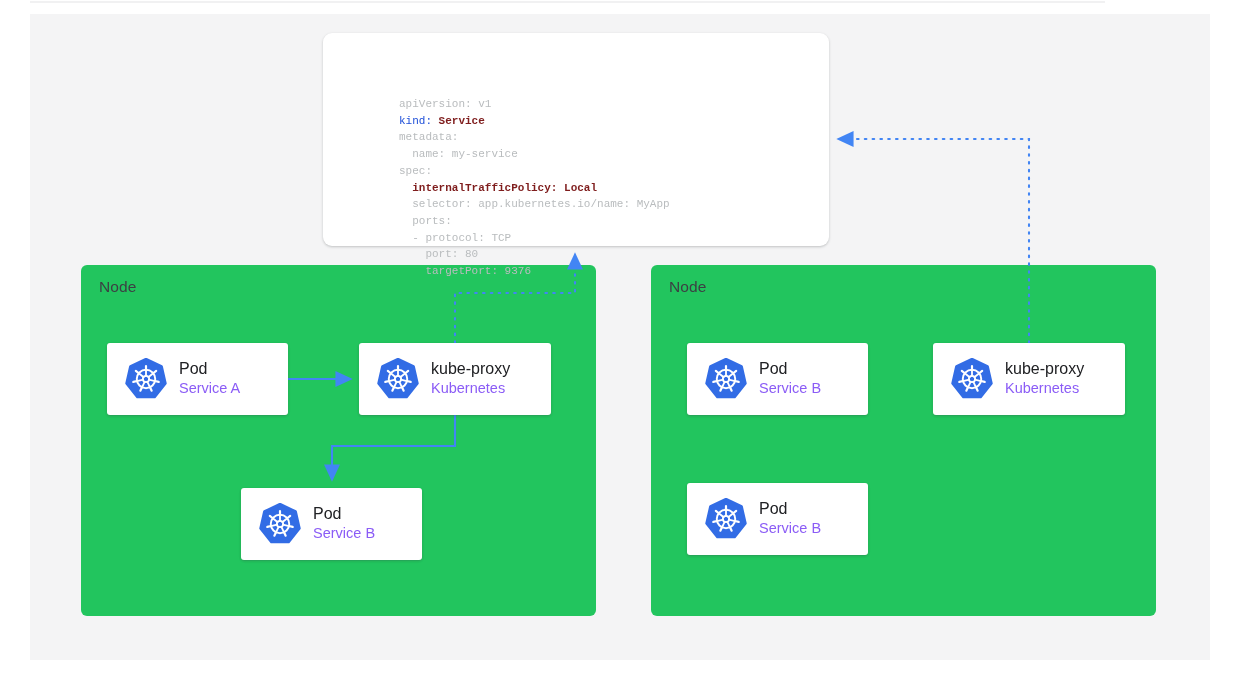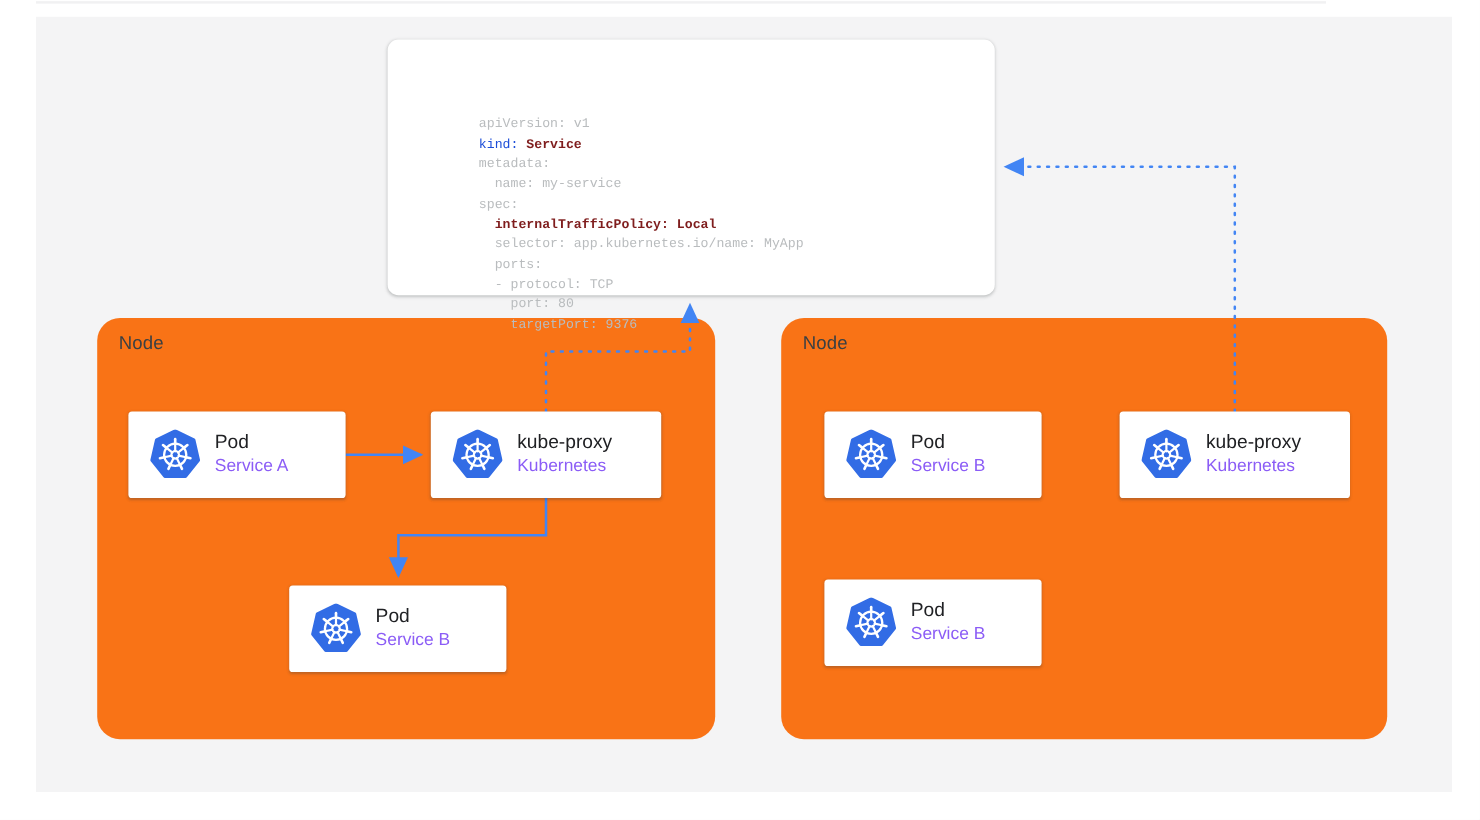--- a/index.html
+++ b/index.html
@@ -60,22 +60,22 @@
   .yaml-line { white-space: pre; }
   .yaml-line .k { color: #1d4ed8; }
   .yaml-line.bold, .yaml-line .b {
     color: #7f1d1d;
     font-weight: bold;
   }
 
   
   .node {
     position: absolute;
-    background: #f97316;
-    border-radius: 19px;
+    background: #22c55e;
+    border-radius: 6px;
   }
   #node-left  { left: 81px;  top: 265px; width: 515px; height: 351px; }
   #node-right { left: 651px; top: 265px; width: 505px; height: 351px; }
   .node-label {
     position: absolute;
     left: 18px; top: 13px;
     font-size: 15.5px;
     color: #3c4043;
     letter-spacing: .1px;
   }

